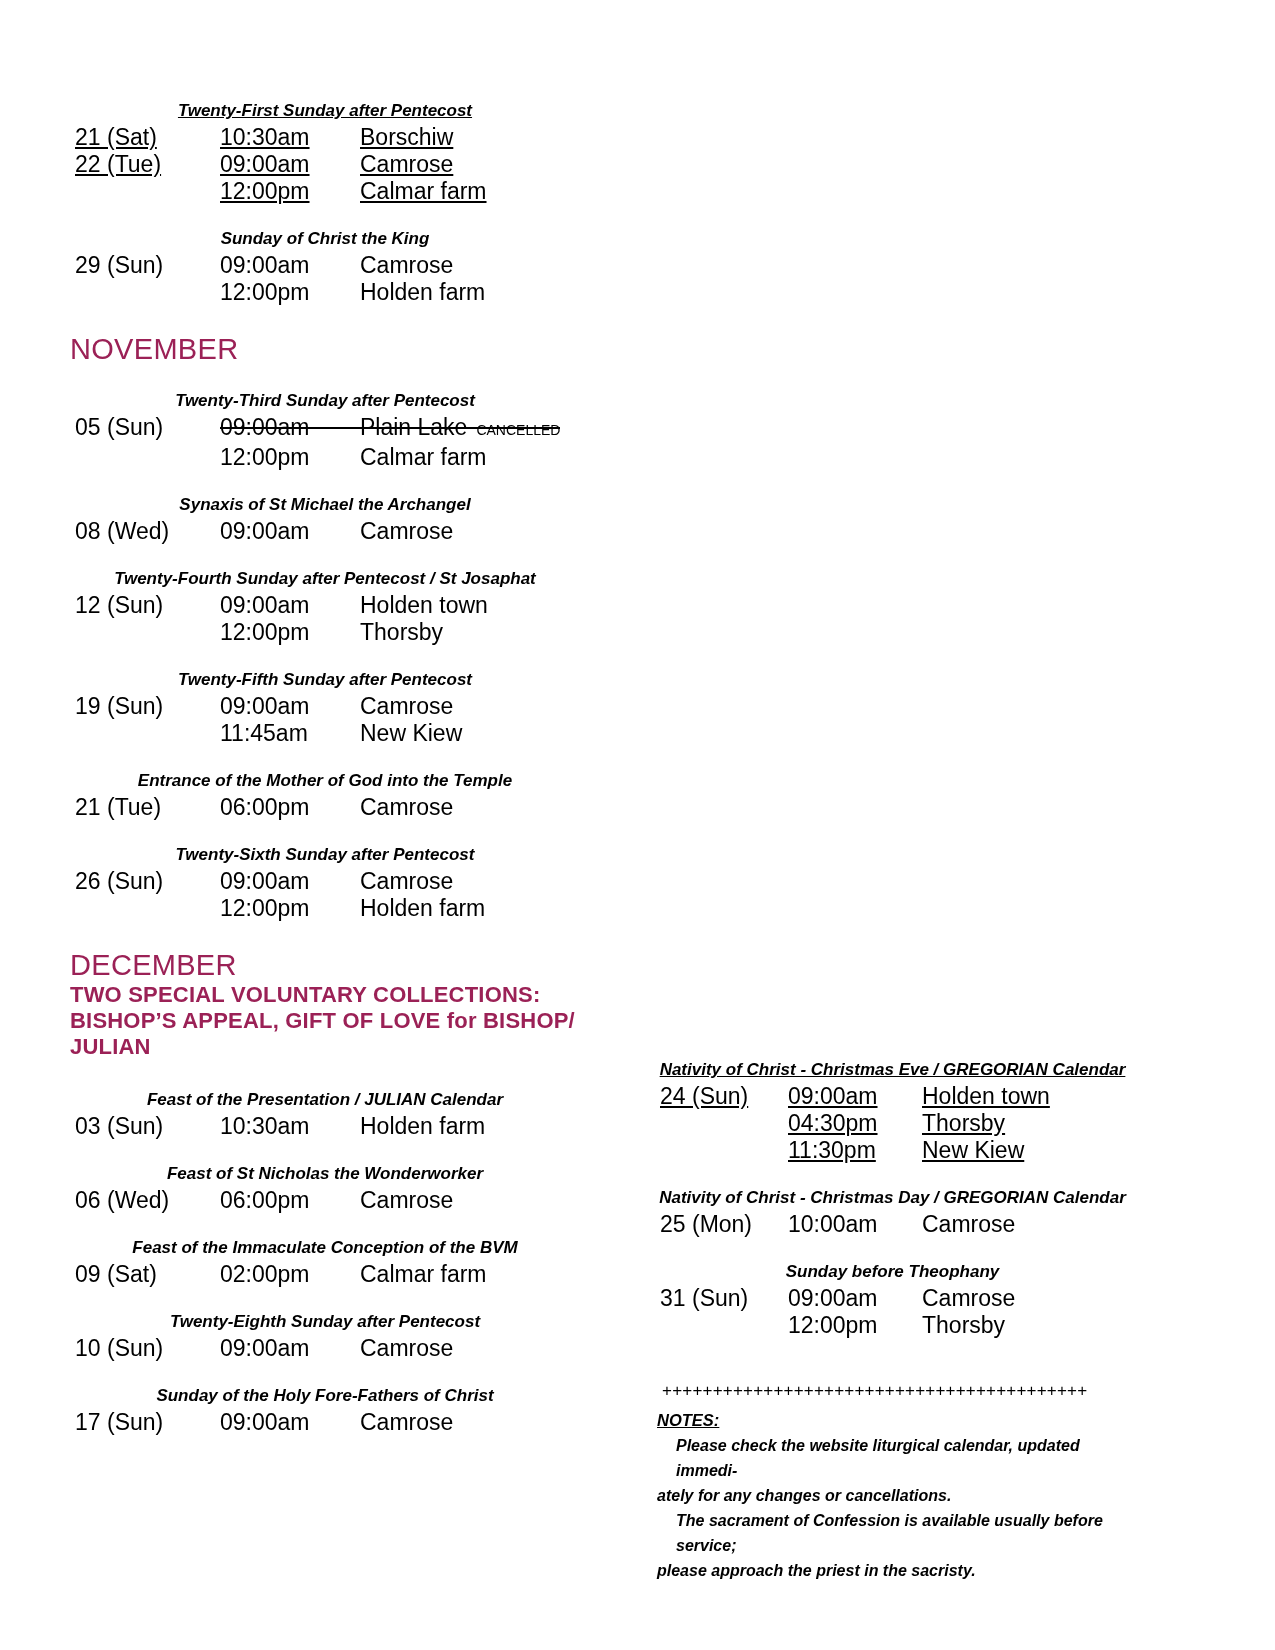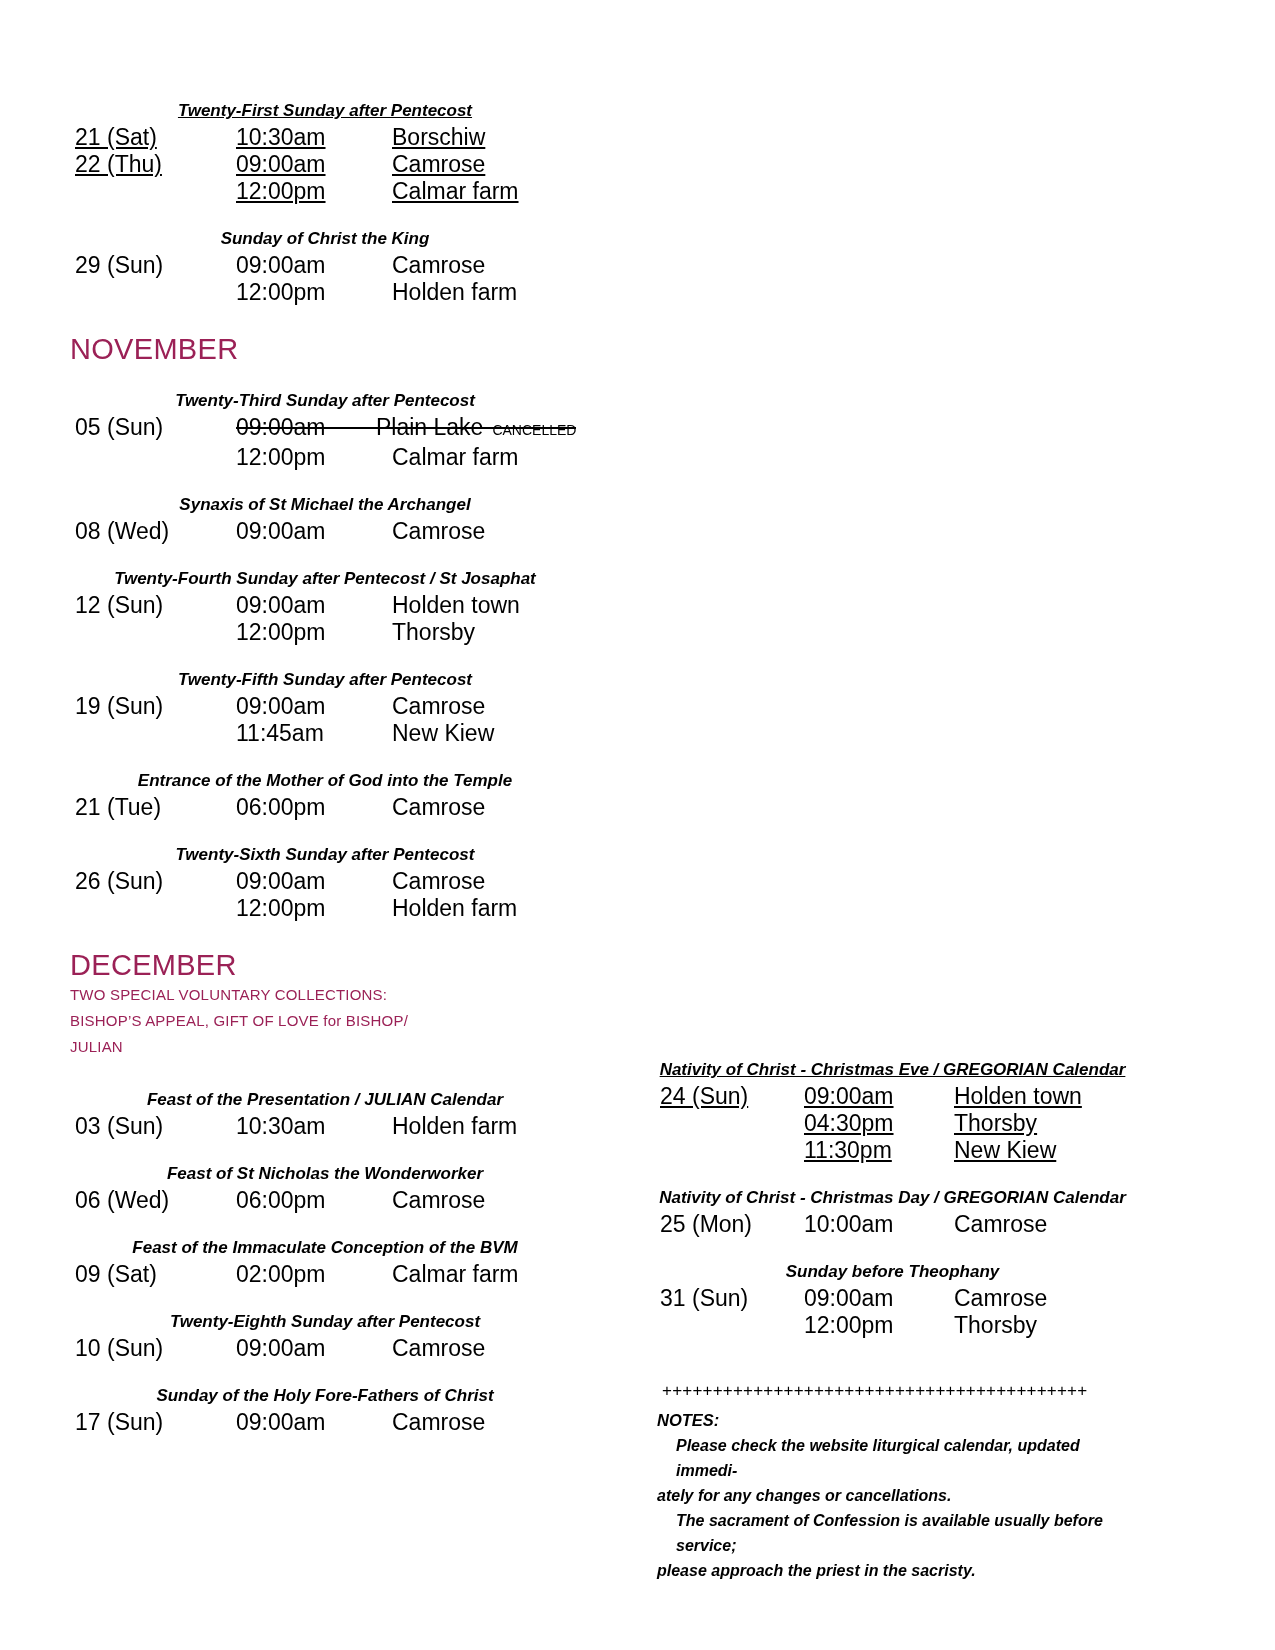--- a/index.html
+++ b/index.html
@@ -16,32 +16,32 @@
   .col { position: absolute; }
   .col.left  { left: 70px;  top: 97px;   width: 510px; }
   .col.right { left: 640px; top: 1056px; width: 505px; }
 
   .feast { margin-top: 20px; }
   .col .feast:first-child { margin-top: 0; text-decoration: underline; }
   .feast-title {
     font-size: 17px; font-weight: bold; font-style: italic;
     line-height: 27px; text-align: center; white-space: nowrap;
   }
-  .row { display: grid; font-size: 23px; line-height: 27px; gap: 16px; }
+  .row { display: grid; font-size: 23px; line-height: 27px; }
   .left  .row { grid-template-columns: 145px 140px auto; padding-left: 5px; }
   .right .row { grid-template-columns: 128px 134px auto; padding-left: 20px; }
 
   .month {
     margin-top: 26px; font-size: 29px; font-weight: normal;
     color: var(--accent); line-height: 34px; letter-spacing: 0.3px;
   }
   .month + .feast { margin-top: 21px; }
   .collections {
-    color: var(--accent); font-weight: normal;
-    font-size: 15px; line-height: 26px; letter-spacing: 0.2px;
+    color: var(--accent); font-weight: bold;
+    font-size: 22px; line-height: 26px; letter-spacing: 0.2px;
   }
   .collections + .feast { margin-top: 26px; }
 
   
   .strike-group {
     grid-column: 2 / 4; position: relative;
     display: flex; width: max-content; align-items: baseline;
   }
   .strike-group::after {
     content: ""; position: absolute; left: 0; right: 0; top: 13px;
@@ -54,37 +54,37 @@
   .sep {
     margin-top: 38px; margin-left: 22px;
     font-size: 17px; line-height: 27px; letter-spacing: 0.2px;
     white-space: nowrap;
   }
   .notes {
     margin-left: 17px; margin-top: 4px;
     font-weight: bold; font-style: italic;
     font-size: 16px; line-height: 25px;
   }
-  .notes-heading { font-size: 16.5px; }
+  .notes-heading { font-size: 16.5px; text-decoration: underline; }
   .note-line.indent { padding-left: 19px; }
 </style>
 </head>
 <body>
 
 <div class="page">
   <div class="col left" id="left-col">
       <div class="feast">
         <div class="feast-title">Twenty-First Sunday after Pentecost</div>
         <div class="row">
           <span class="c-date">21 (Sat)</span>
           <span class="c-time">10:30am</span>
           <span class="c-loc">Borschiw</span>
         </div>
         <div class="row">
-          <span class="c-date">22 (Thu)</span>
+          <span class="c-date">22 (Tue)</span>
           <span class="c-time">09:00am</span>
           <span class="c-loc">Camrose</span>
         </div>
         <div class="row">
           <span class="c-date"></span>
           <span class="c-time">12:00pm</span>
           <span class="c-loc">Calmar farm</span>
         </div>
       </div>
       <div class="feast">

